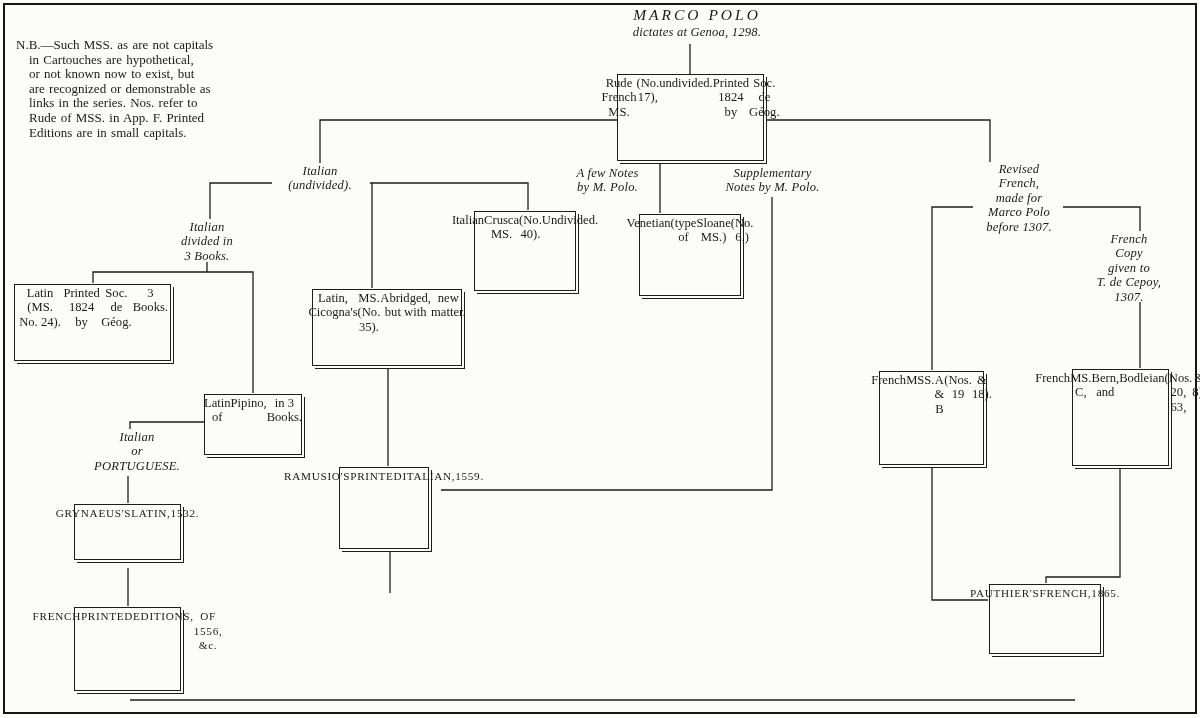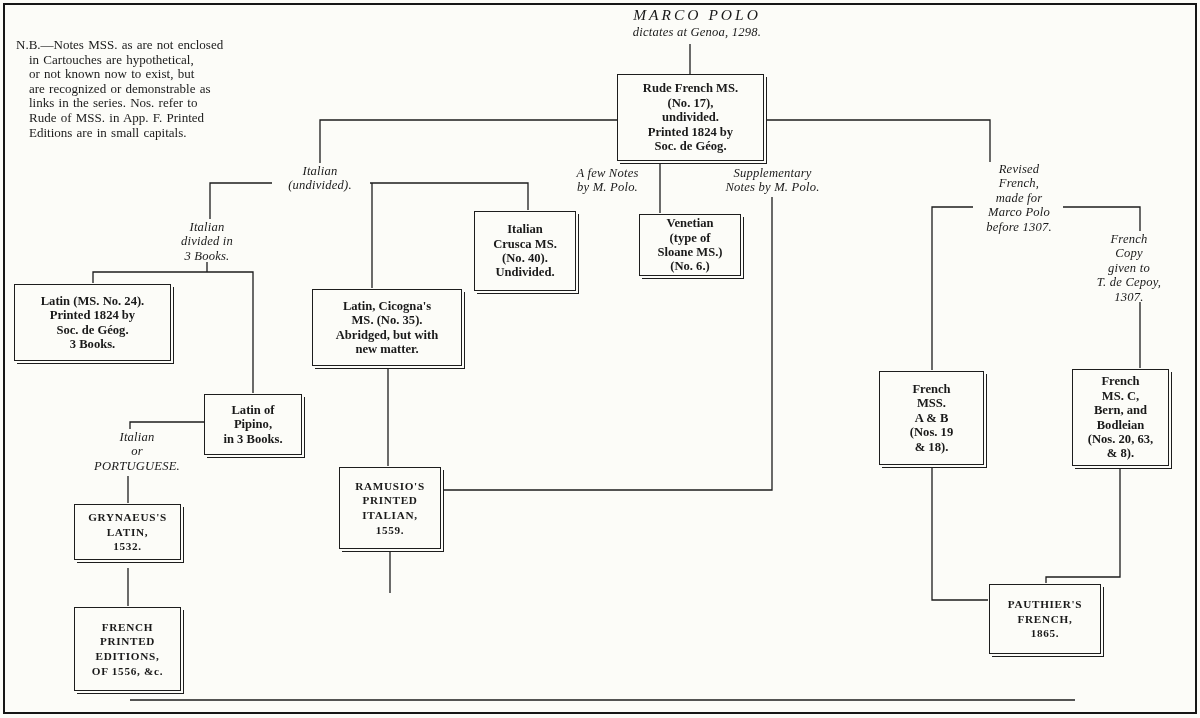--- a/index.html
+++ b/index.html
@@ -16,26 +16,25 @@
   }
   svg.wires{position:absolute;left:0;top:0;}
   svg.wires path{stroke:#1c1c1c;stroke-width:1.3;fill:none;}
   svg.wires path.rule{stroke-width:1.6;}
   .label{
     position:absolute;text-align:center;
     font-size:12.6px;line-height:14.4px;letter-spacing:.2px;font-style:italic;
   }
   .box{
     position:absolute;box-sizing:border-box;
-    display:flex;flex-direction:column;justify-content:center;
+    display:flex;flex-direction:row;justify-content:center;
     text-align:center;font-size:12.6px;line-height:14.4px;
     background:#fcfcf8;border:1.4px solid #1d1d1d;
     box-shadow:2px 2px 0 0 #fcfcf8,3px 3px 0 0 #1d1d1d;
     padding:1px 2px;
-    font-weight:bold;
   }
   .caps{font-size:11.2px;letter-spacing:.7px;line-height:14.6px;}
   .title div:first-child{font-size:15.5px;letter-spacing:3px;margin-bottom:3px;}
   .note{
     position:absolute;left:16px;top:38px;width:268px;
     font-size:13px;line-height:14.6px;text-align:left;word-spacing:1px;
   }
   .note div + div{padding-left:13px;}
 </style>
 </head>
@@ -62,21 +61,21 @@
     <path d="M1063,207 H1140 V231"></path>
     <path d="M1140,302 V368"></path>
     <path d="M932,465 V600 H988"></path>
     <path d="M1120,466 V577 H1046 V583"></path>
     <path class="rule" d="M130,700 H1075"></path>
   </svg>
 
   <div class="frame"></div>
 
   <div class="note">
-      <div>N.B.—Notes MSS. as are not enclosed</div>
+      <div>N.B.—Such MSS. as are not capitals</div>
       <div>in Cartouches are hypothetical,</div>
       <div>or not known now to exist, but</div>
       <div>are recognized or demonstrable as</div>
       <div>links in the series.  Nos. refer to</div>
       <div>Rude of MSS. in App. F.  Printed</div>
       <div>Editions are in small capitals.</div>
     </div>
 
   <div class="label title" style="left:597px;top:8px;width:200px">
       <div>MARCO POLO</div>
@@ -120,21 +119,21 @@
       <div>3 Books.</div>
     </div>
 
   <div class="box" style="left:474px;top:211px;width:102px;height:80px">
       <div>Italian</div>
       <div>Crusca MS.</div>
       <div>(No. 40).</div>
       <div>Undivided.</div>
     </div>
 
-  <div class="box" style="left:639px;top:214px;width:102px;height:62px">
+  <div class="box" style="left:639px;top:214px;width:102px;height:82px">
       <div>Venetian</div>
       <div>(type of</div>
       <div>Sloane MS.)</div>
       <div>(No. 6.)</div>
     </div>
 
   <div class="label" style="left:1085px;top:232px;width:88px">
       <div>French</div>
       <div>Copy</div>
       <div>given to</div>
@@ -184,21 +183,21 @@
       <div>(Nos. 20, 63,</div>
       <div>&amp; 8).</div>
     </div>
 
   <div class="box caps" style="left:74px;top:504px;width:107px;height:56px">
       <div>GRYNAEUS'S</div>
       <div>LATIN,</div>
       <div>1532.</div>
     </div>
 
-  <div class="box caps" style="left:339px;top:467px;width:102px;height:82px">
+  <div class="box caps" style="left:339px;top:467px;width:90px;height:82px">
       <div>RAMUSIO'S</div>
       <div>PRINTED</div>
       <div>ITALIAN,</div>
       <div>1559.</div>
     </div>
 
   <div class="box caps" style="left:74px;top:607px;width:107px;height:84px">
       <div>FRENCH</div>
       <div>PRINTED</div>
       <div>EDITIONS,</div>

